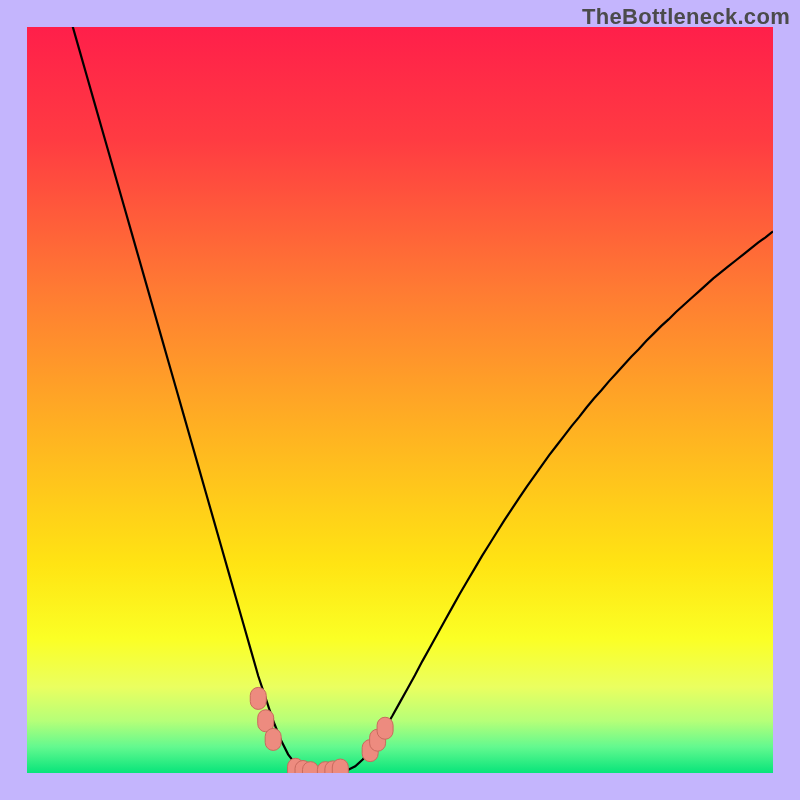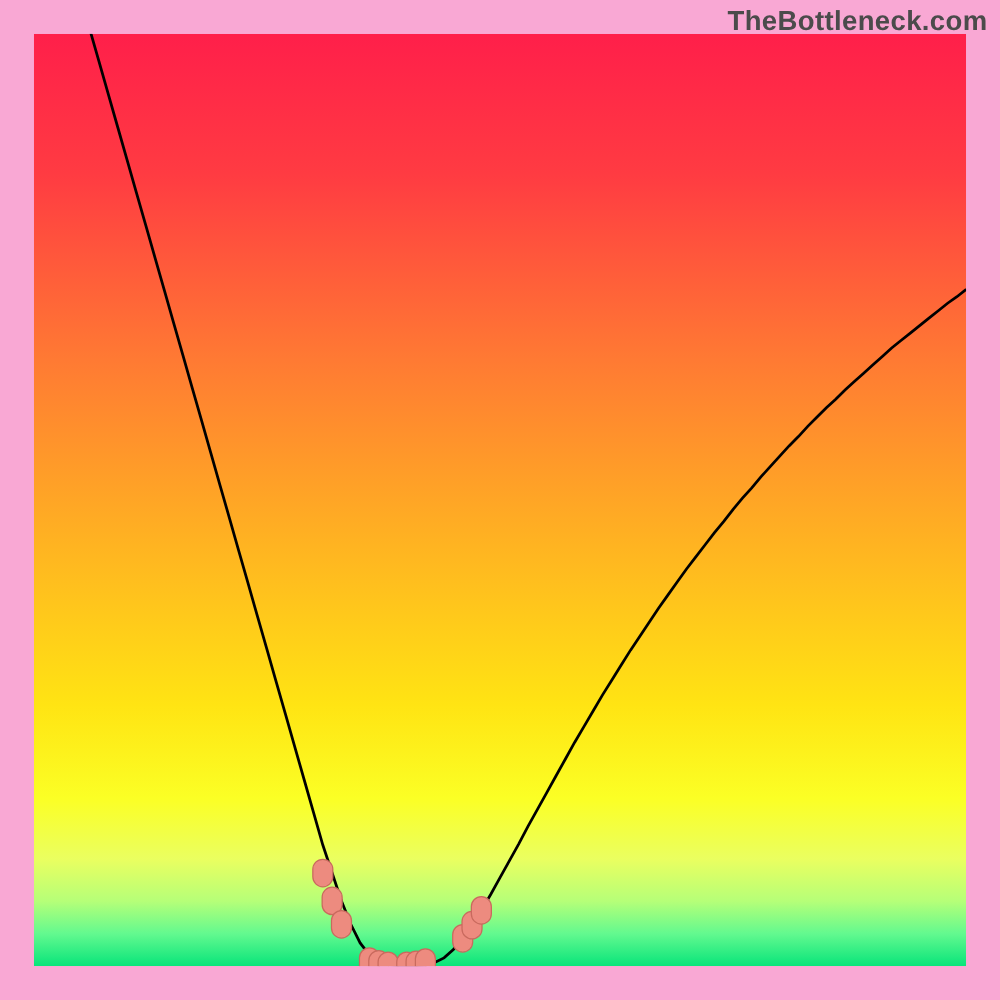--- a/index.html
+++ b/index.html
@@ -10,21 +10,21 @@
     background: #000;
     font-family: Arial, Helvetica, sans-serif;
     overflow: hidden;
   }
   .frame {
     position: absolute;
     left: 0;
     top: 0;
     width: 800px;
     height: 800px;
-    background: #f9a8d4;
+    background: #c4b5fd;
   }
   .watermark {
     position: absolute;
     top: 4px;
     right: 10px;
     color: #4b4b4b;
     font-size: 22px;
     font-weight: 600;
     letter-spacing: 0.3px;
     z-index: 20;

